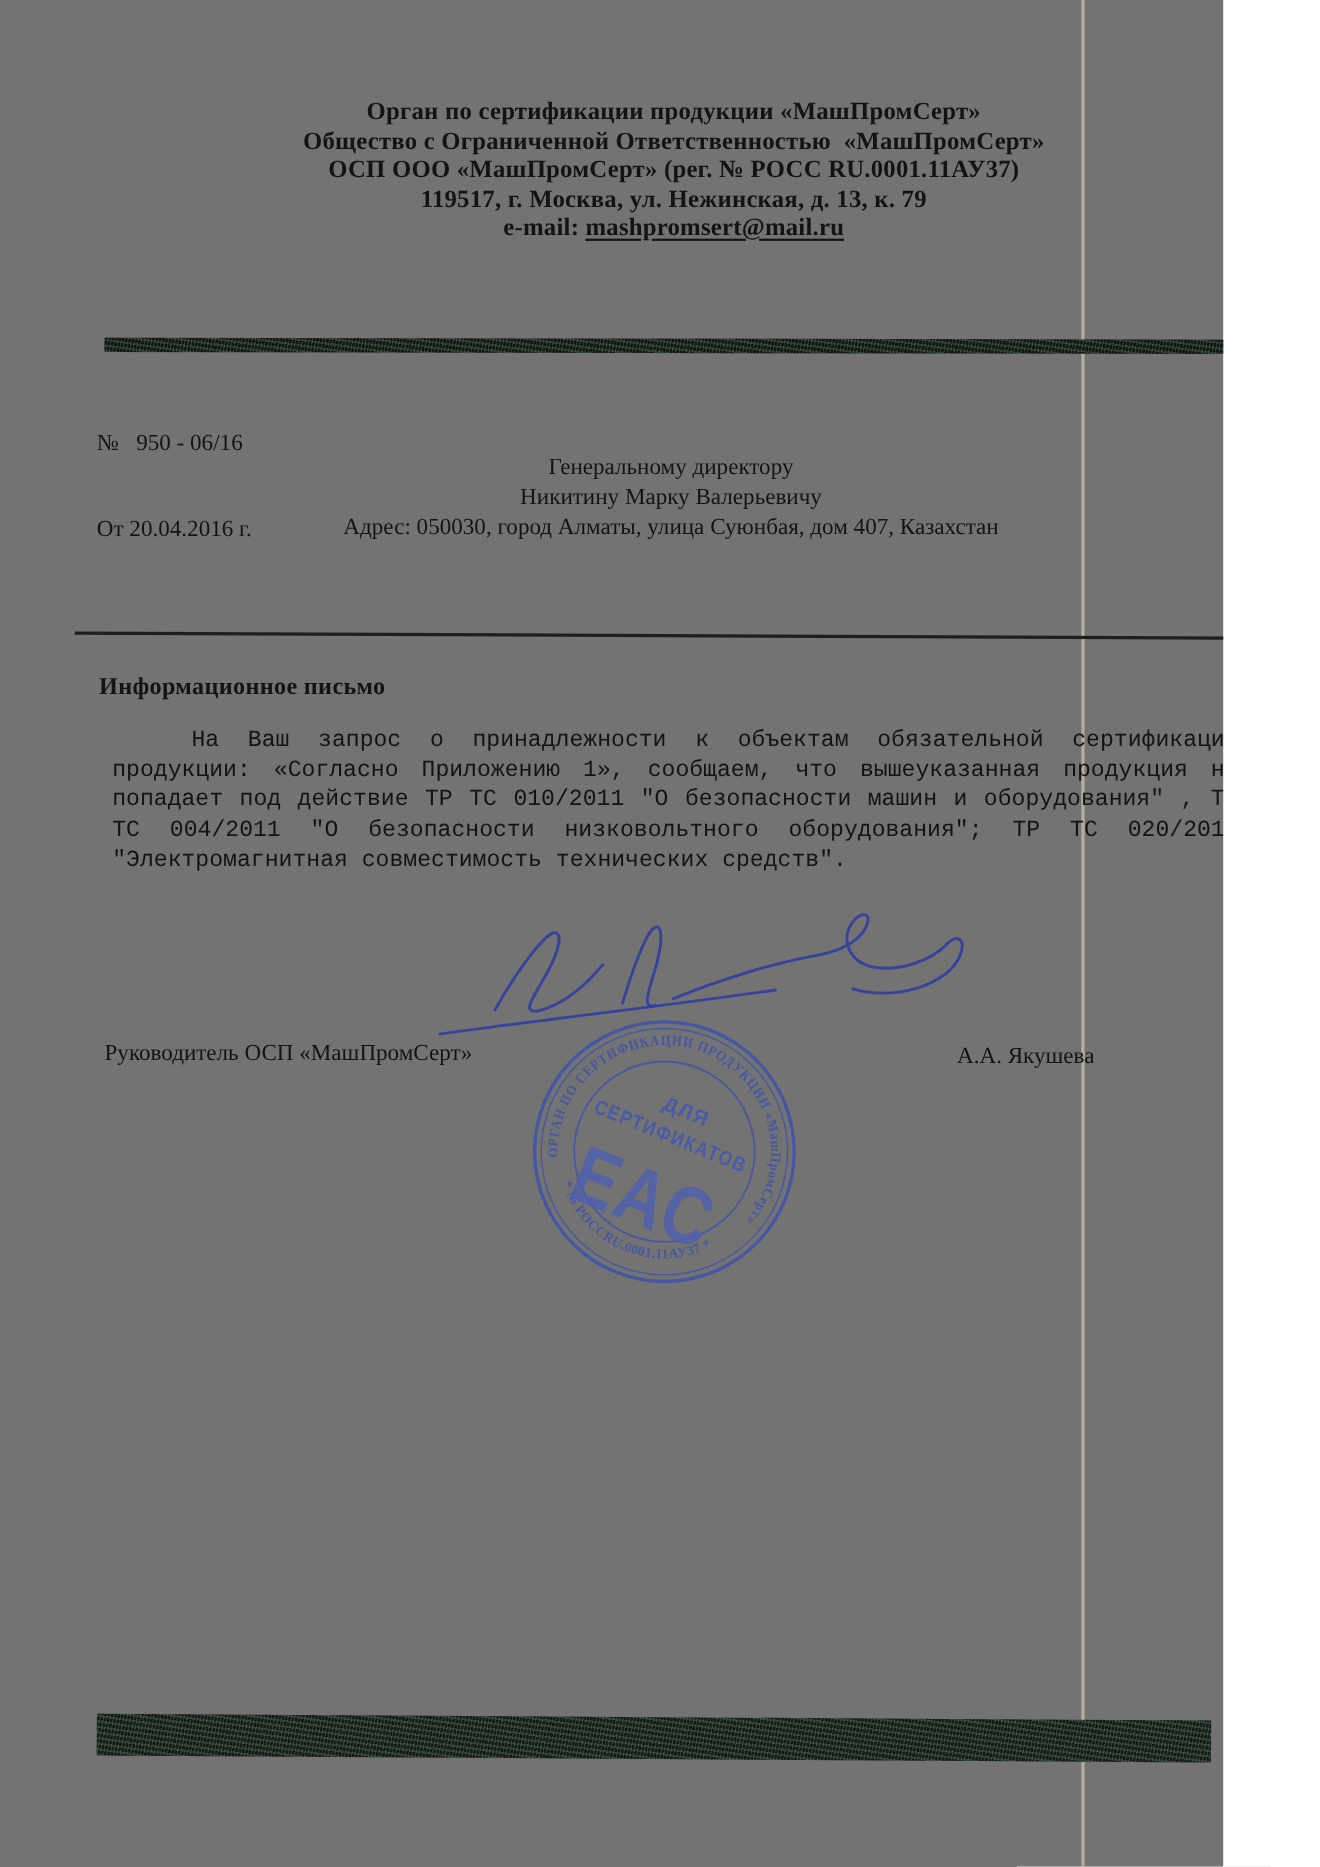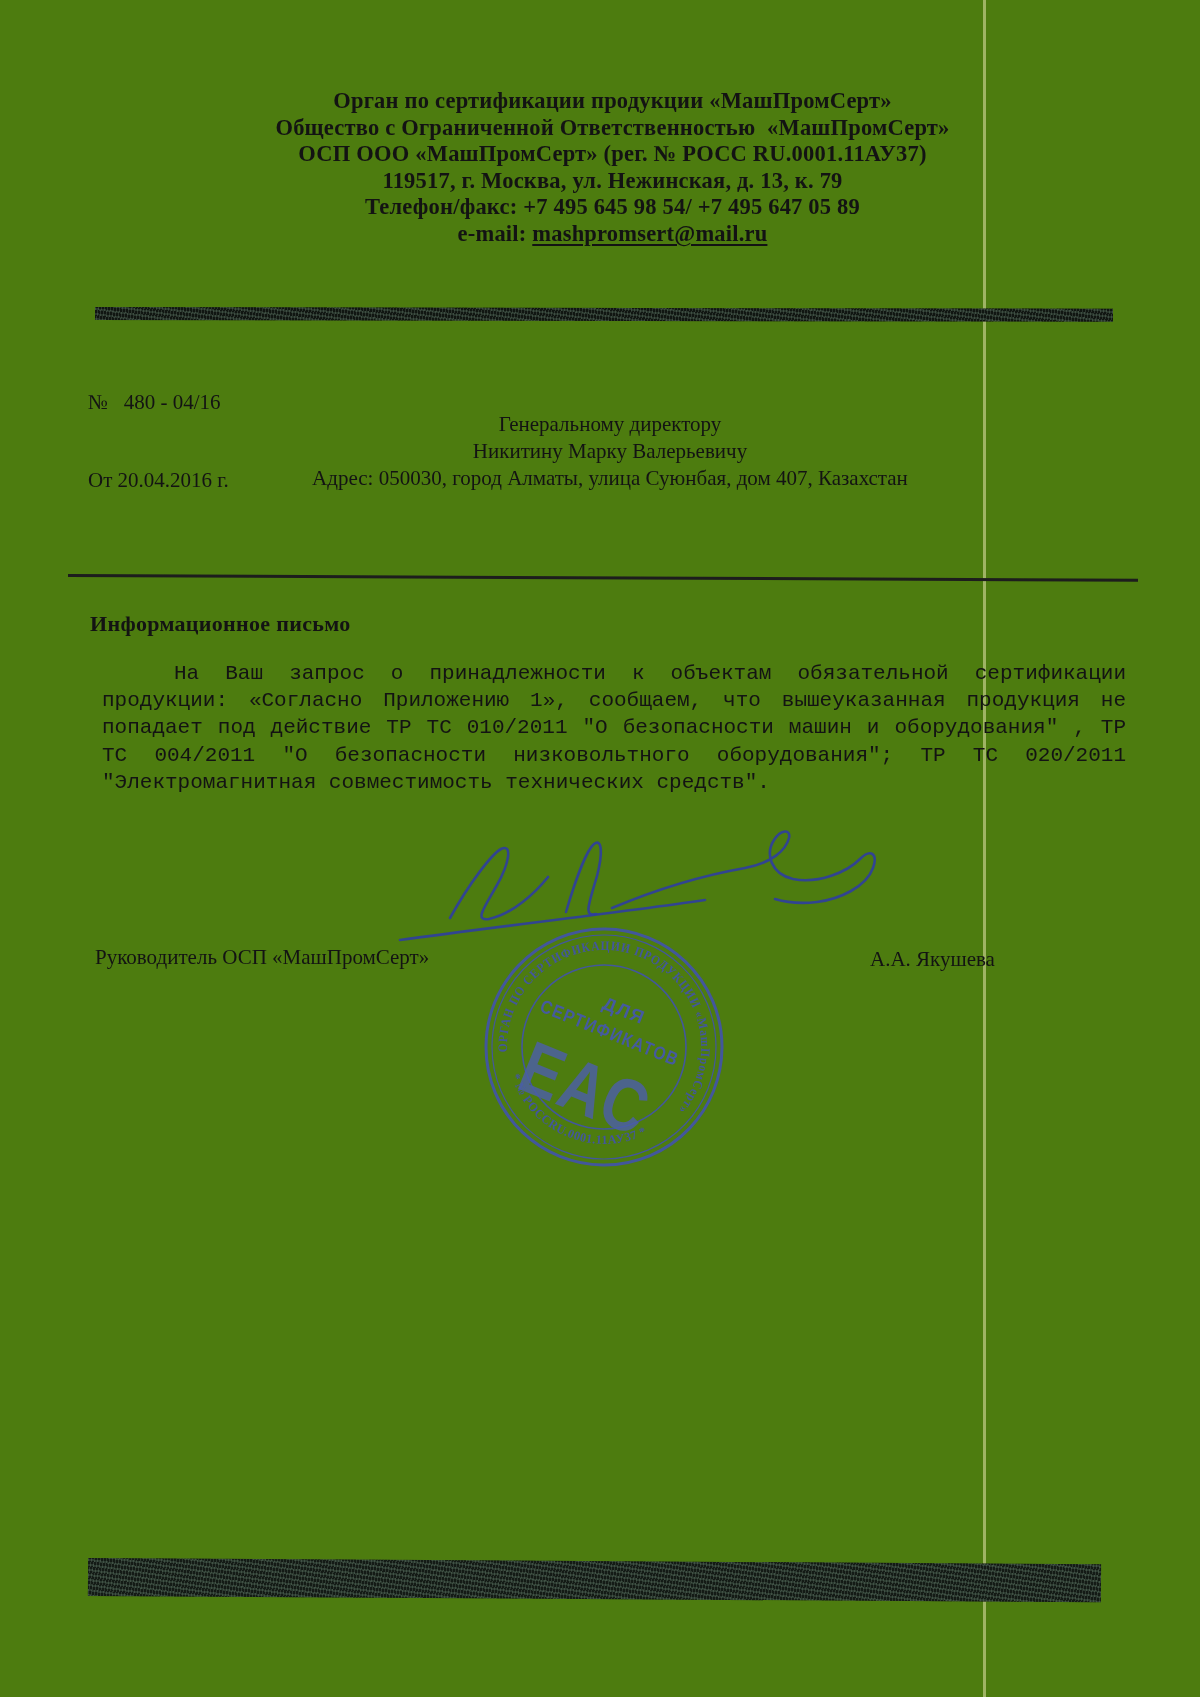--- a/index.html
+++ b/index.html
@@ -1,17 +1,17 @@
 <!DOCTYPE html>
 <html><head>
 <meta charset="utf-8">
 <style>
   html, body { margin:0; padding:0; background:#ffffff; }
   .page {
-    position:relative; width:1200px; height:1697px; background:#4d7c0f;
+    position:relative; width:1112px; height:1697px; background:#737373;
     overflow:hidden; font-family:"Liberation Serif", serif; color:#131313;
   }
   
   .scan-line { position:absolute; left:983px; top:0; width:3px; height:1697px;
     background:#f1ebba; opacity:0.5; }
 
   .letterhead {
     position:absolute; left:90px; top:88px; width:1045px; text-align:center;
     font-weight:bold; font-size:22.5px; line-height:26.5px; letter-spacing:0.2px;
   }
@@ -68,28 +68,27 @@
 
 <div class="page">
 
   <div class="scan-line"></div>
 
   <header class="letterhead">
     <div class="lh-line">Орган по сертификации продукции «МашПромСерт»</div>
     <div class="lh-line">Общество с Ограниченной Ответственностью  «МашПромСерт»</div>
     <div class="lh-line">ОСП ООО «МашПромСерт» (рег. № РОСС RU.0001.11АУ37)</div>
     <div class="lh-line">119517, г. Москва, ул. Нежинская, д. 13, к. 79</div>
-    <div class="lh-line">Телефон/факс: +7 495 645 98 54/ +7 495 647 05 89</div>
     <div class="lh-line"><span>e-mail: </span><span class="email">mashpromsert@mail.ru</span></div>
   </header>
 
   <div class="bar top-bar"></div>
 
   <div class="ref">
-    <div>№   480 - 04/16</div>
+    <div>№   950 - 06/16</div>
     <div>От 20.04.2016 г.</div>
   </div>
 
   <div class="recipient">
     <div>Генеральному директору</div>
     <div>Никитину Марку Валерьевичу</div>
     <div>Адрес: 050030, город Алматы, улица Суюнбая, дом 407, Казахстан</div>
   </div>
 
   <div class="thin-line"></div>

